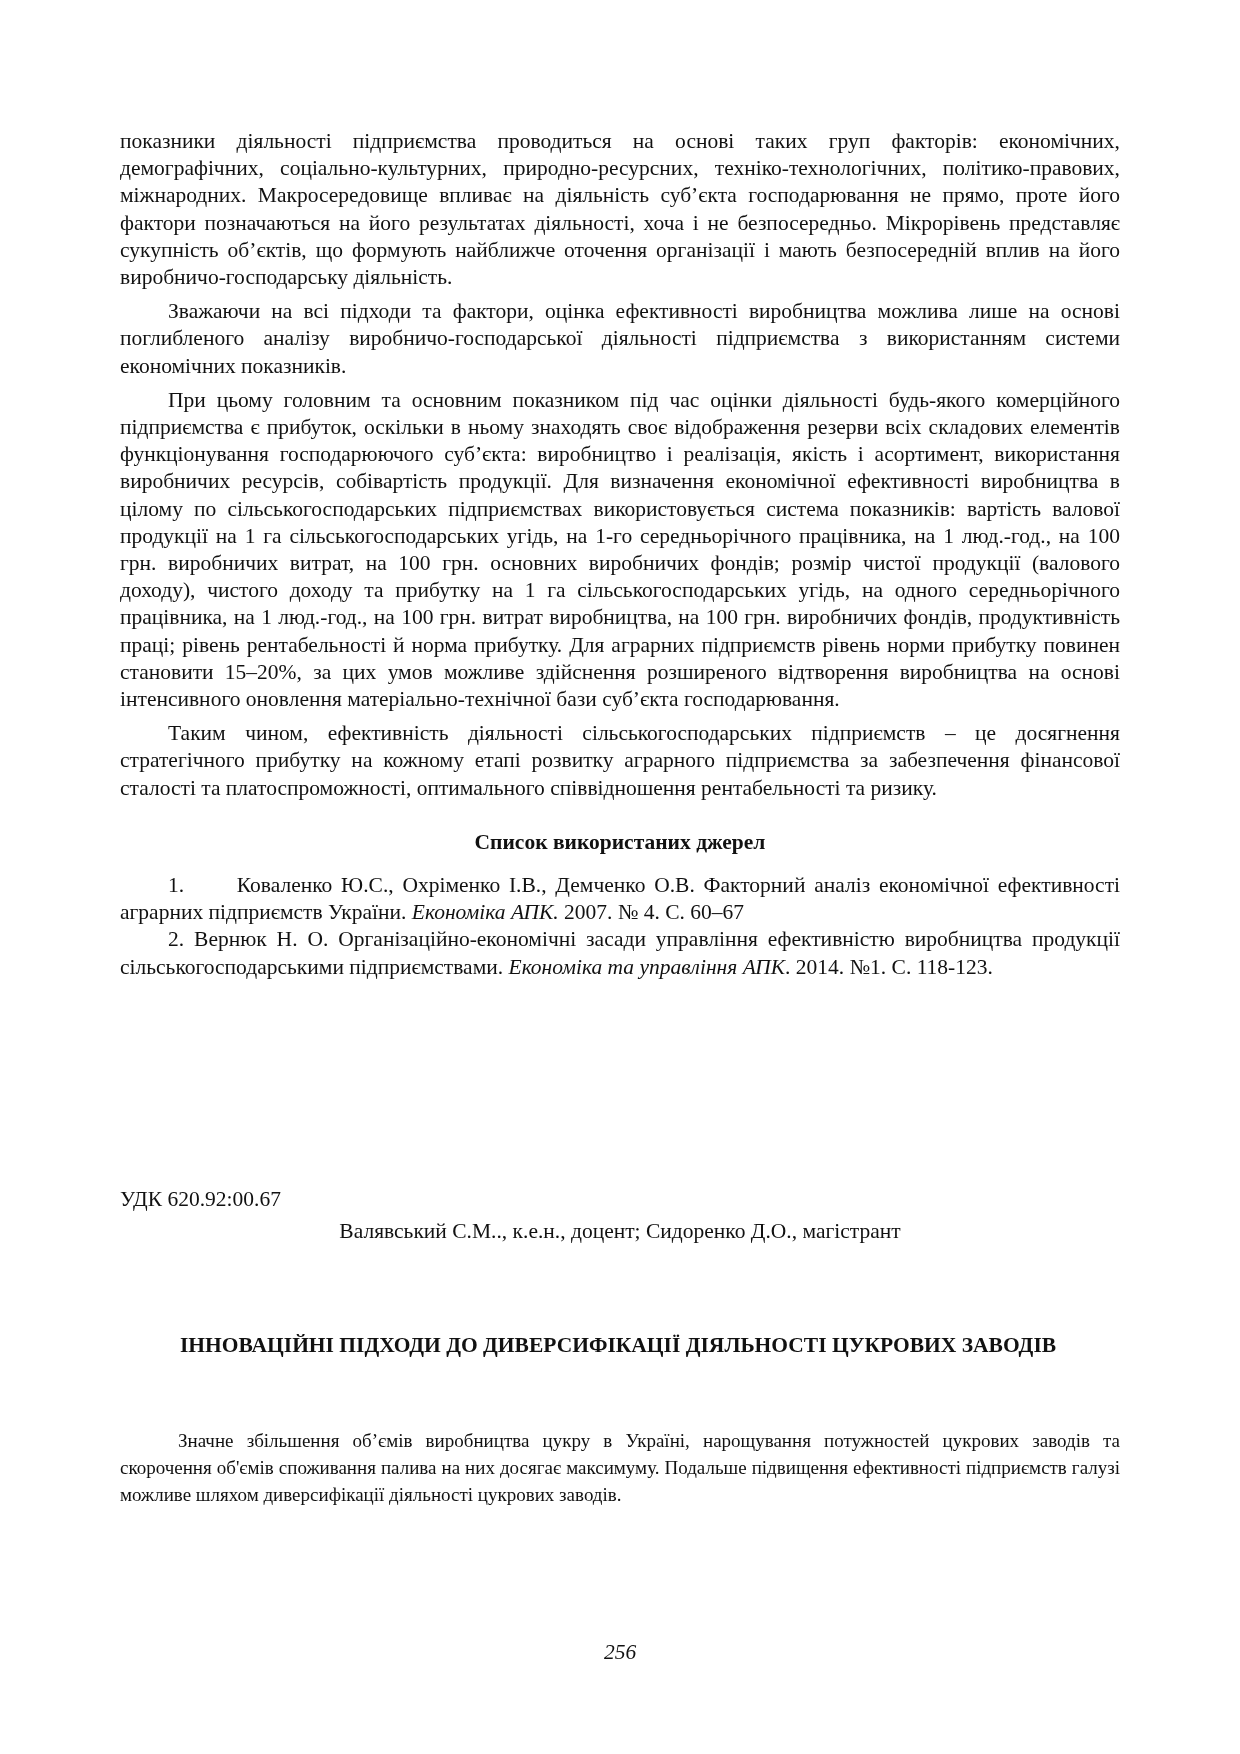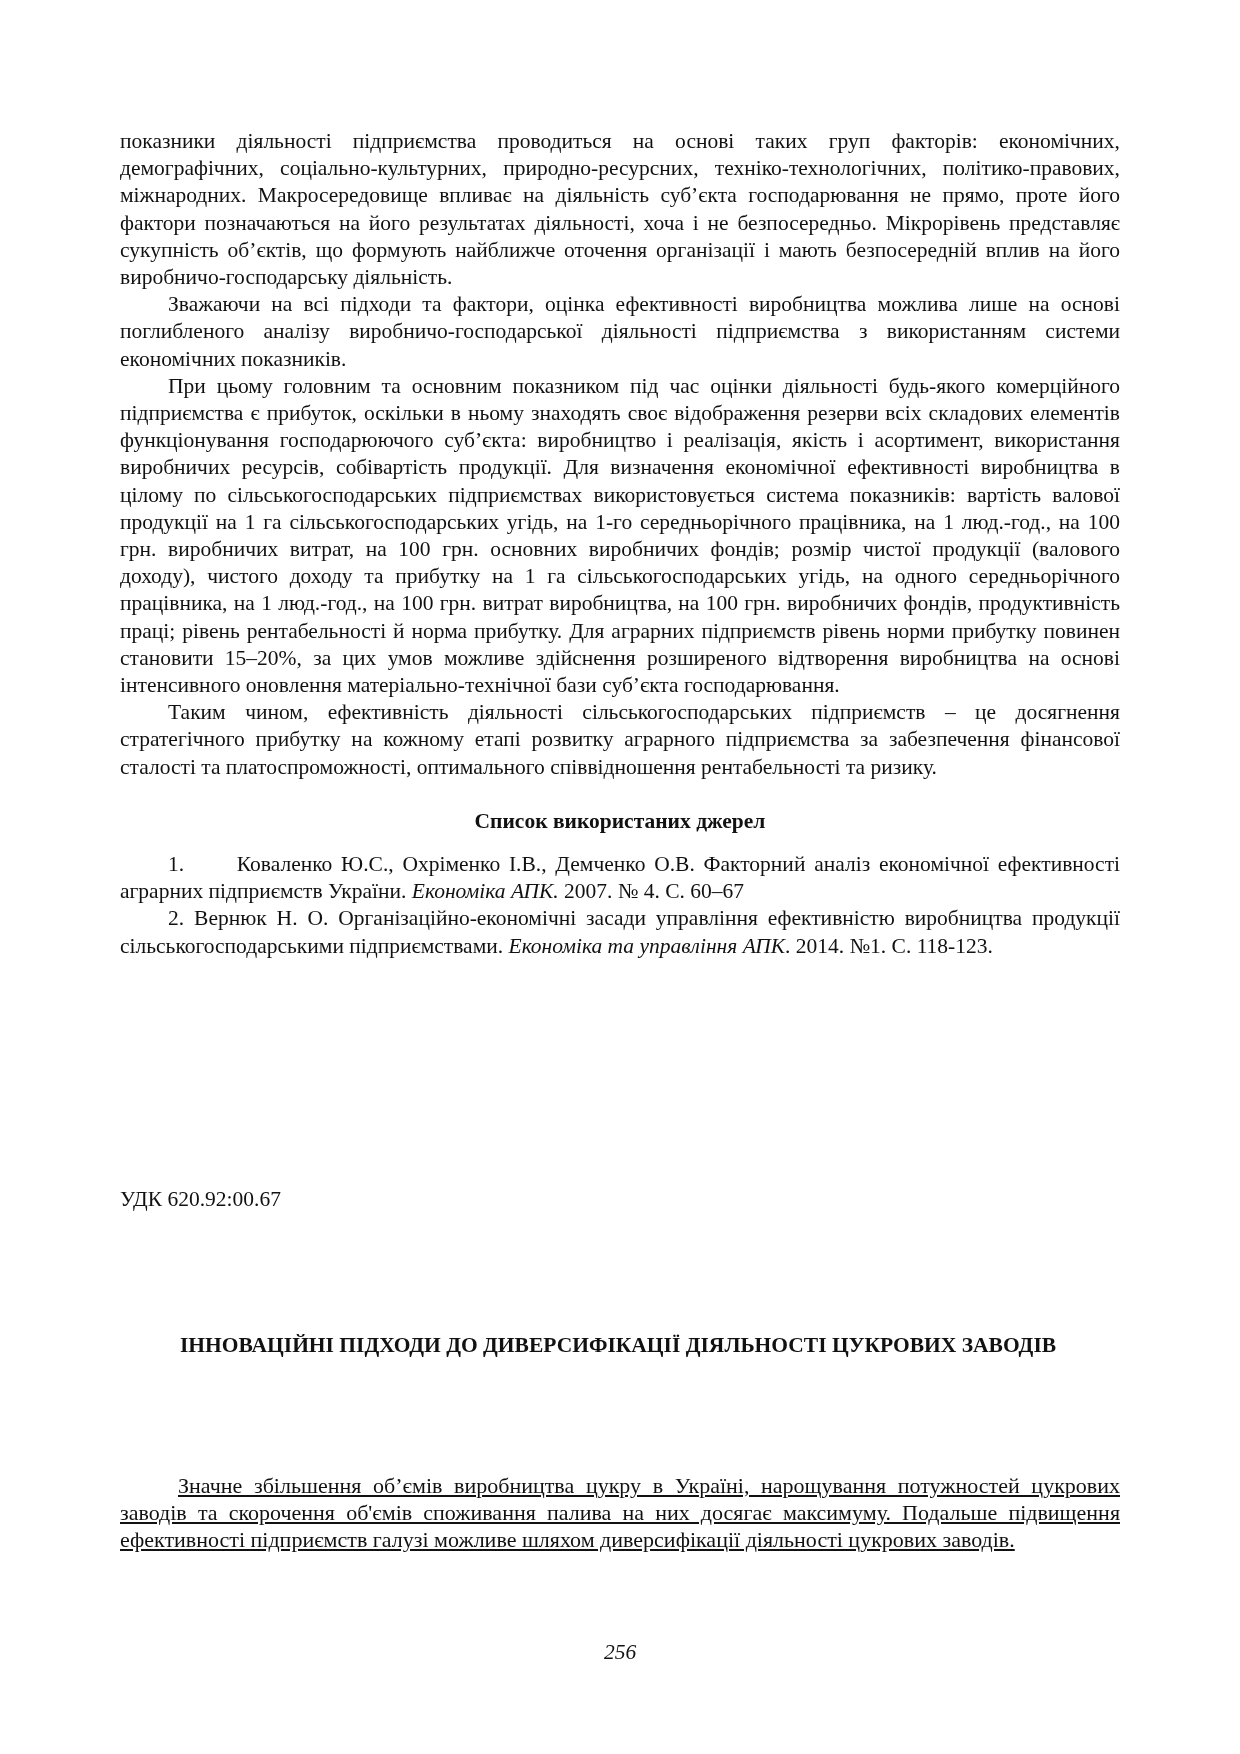--- a/index.html
+++ b/index.html
@@ -6,40 +6,40 @@
   body {
     width: 1240px; height: 1754px; position: relative; overflow: hidden;
     font-family: "Liberation Serif", "DejaVu Serif", serif;
     color: #111111;
   }
   .page {
     position: absolute; left: 120px; top: 128px; width: 1000px;
     font-size: 21.5px; line-height: 27.2px;
   }
   p { margin: 0; text-align: justify; }
-  .indent { text-indent: 48px; }
+  .indent { text-indent: 48px; margin-top: 7px; }
   .refs-title {
     text-align: center; font-weight: bold; margin-top: 27px; margin-bottom: 16px;
   }
   .ref-item { text-align: justify; text-indent: 48px; }
   .ref-item em { font-style: italic; }
   .udk { position: absolute; left: 120px; top: 1187px; font-size: 21.5px; }
   .authors {
     position: absolute; left: 120px; top: 1218px; width: 1000px;
     text-align: center; font-size: 21.5px; line-height: 27.2px;
   }
   .authors .affil { font-style: italic; }
   .art-title {
     position: absolute; left: 180px; top: 1332px; width: 940px;
     text-align: left; font-weight: bold; font-size: 21.5px; line-height: 27.2px;
     text-transform: none;
   }
   .article {
-    position: absolute; left: 120px; top: 1472px; width: 1000px;
-    font-size: 22px; line-height: 27.2px; text-decoration: underline;
+    position: absolute; left: 120px; top: 1420px; width: 1000px;
+    font-size: 19px; line-height: 27.2px;
   }
   .article p.indent { text-indent: 58px; }
   .page-number {
     position: absolute; left: 0; width: 1240px; top: 1640px;
     text-align: center; font-size: 21.5px; font-style: italic;
   }
 </style>
 </head>
 <body>
 
@@ -56,20 +56,21 @@
   </p>
   <p class="ref-item">
     <span>2.</span>
     <span>Вернюк Н. О. Організаційно-економічні засади управління ефективністю виробництва продукції сільськогосподарськими підприємствами. </span><em>Економіка та управління АПК</em><span>. 2014. №1. С. 118-123.</span>
   </p>
 </div>
 
 <div class="udk">УДК 620.92:00.67</div>
 
 <div class="authors">
+  <div>Валявський С.М.., к.е.н., доцент; Сидоренко Д.О., магістрант</div>
 </div>
 
 <div class="art-title">ІННОВАЦІЙНІ ПІДХОДИ ДО ДИВЕРСИФІКАЦІЇ ДІЯЛЬНОСТІ ЦУКРОВИХ ЗАВОДІВ</div>
 
 <div class="article">
   <p class="indent">Значне збільшення об’ємів виробництва цукру в Україні, нарощування потужностей цукрових заводів та скорочення об'ємів споживання палива на них досягає максимуму. Подальше підвищення ефективності підприємств галузі можливе шляхом диверсифікації діяльності цукрових заводів.</p>
 </div>
 
 <div class="page-number">256</div>
 

